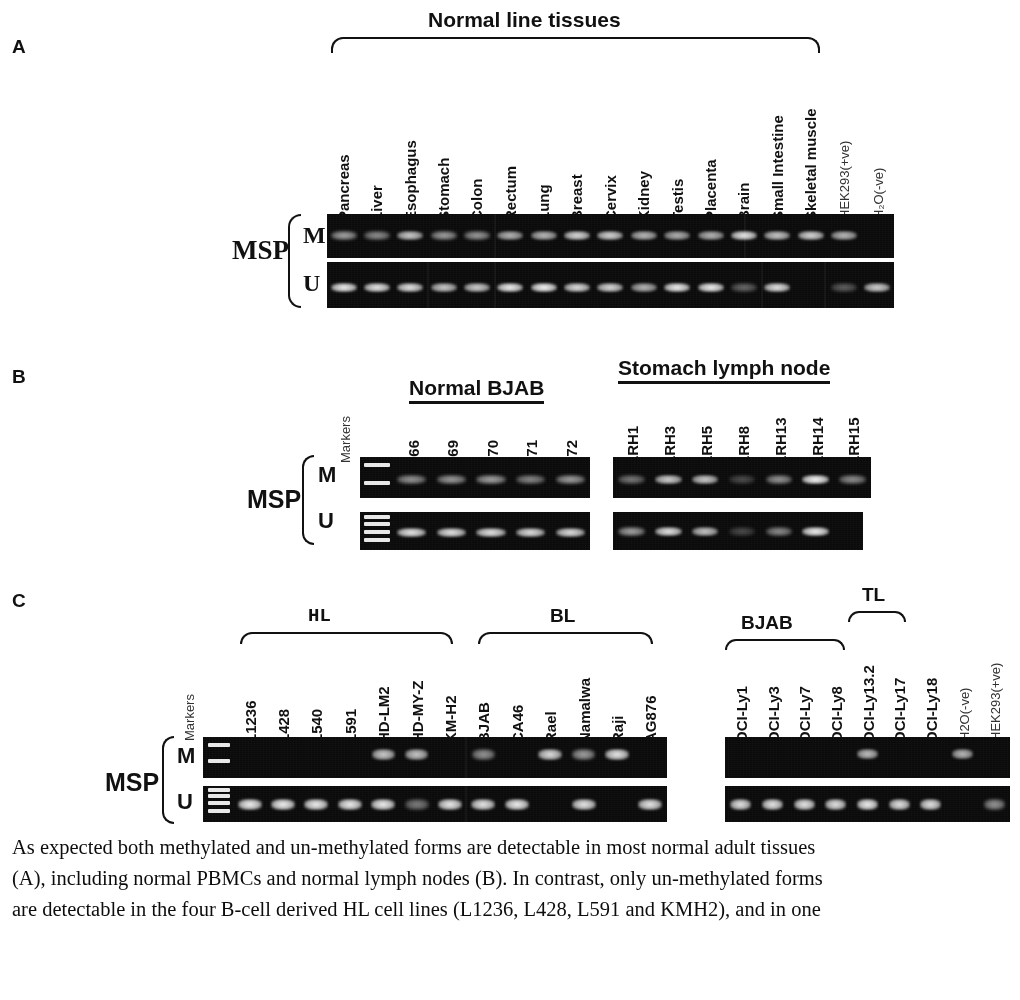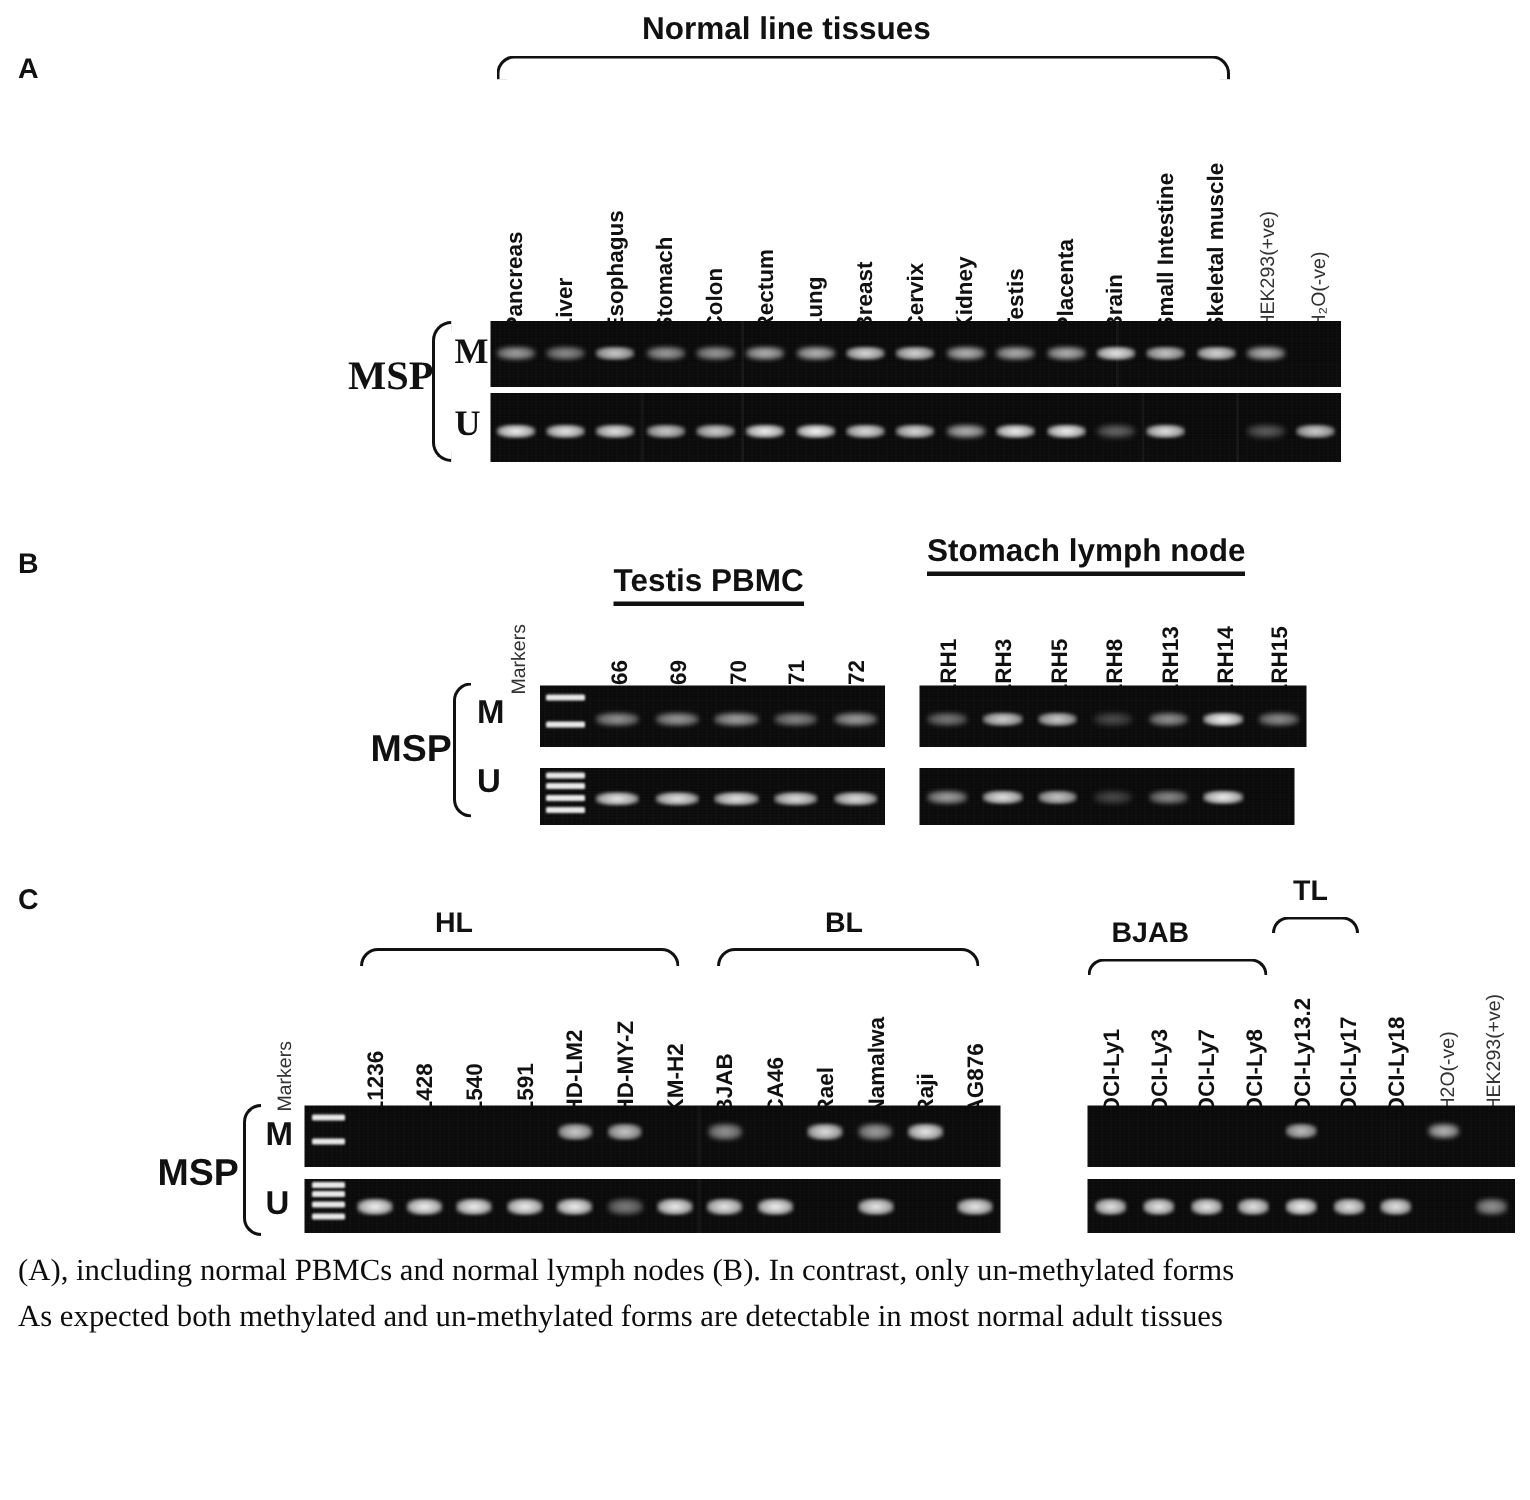--- a/index.html
+++ b/index.html
@@ -199,21 +199,21 @@
     <div class="band" style="left: 337.198px; top: 20.5px; width: 26.0153px; height: 9px; background: radial-gradient(rgba(248, 248, 248, 0.976) 0%, rgba(248, 248, 248, 0.68) 55%, rgba(0, 0, 0, 0) 85%); filter: blur(1.04px);"></div>
     <div class="band" style="left: 370.551px; top: 20.5px; width: 26.0153px; height: 9px; background: radial-gradient(rgba(249, 249, 249, 0.98) 0%, rgba(249, 249, 249, 0.682) 55%, rgba(0, 0, 0, 0) 85%); filter: blur(1.04px);"></div>
     <div class="band" style="left: 403.904px; top: 20.5px; width: 26.0153px; height: 9px; background: radial-gradient(rgba(154, 154, 154, 0.686) 0%, rgba(154, 154, 154, 0.42) 55%, rgba(0, 0, 0, 0) 85%); filter: blur(1.63px);"></div>
     <div class="band" style="left: 437.257px; top: 20.5px; width: 26.0153px; height: 9px; background: radial-gradient(rgba(241, 241, 241, 0.957) 0%, rgba(241, 241, 241, 0.66) 55%, rgba(0, 0, 0, 0) 85%); filter: blur(1.09px);"></div>
     <div class="band" style="left: 503.963px; top: 20.5px; width: 26.0153px; height: 9px; background: radial-gradient(rgba(146, 146, 146, 0.663) 0%, rgba(146, 146, 146, 0.4) 55%, rgba(0, 0, 0, 0) 85%); filter: blur(1.68px);"></div>
     <div class="band" style="left: 537.316px; top: 20.5px; width: 26.0153px; height: 9px; background: radial-gradient(rgba(229, 229, 229, 0.918) 0%, rgba(229, 229, 229, 0.627) 55%, rgba(0, 0, 0, 0) 85%); filter: blur(1.16px);"></div>
   </div>
 
 <div class="panel-letter" style="left:12px; top:366px;">B</div>
 
-<div class="grp-title underlined" style="left:409px; top:376px; font-size:21px;">Testis PBMC</div>
+<div class="grp-title underlined" style="left:409px; top:376px; font-size:21px;">Normal BJAB</div>
 <div class="grp-title underlined" style="left:618px; top:356px; font-size:21px;">Stomach lymph node</div>
 
 <div id="b-labels">
     <div class="lane-label small" style="left: 352px; top: 450px;">Markers</div>
     <div class="lane-label" style="left: 420.512px; top: 450px;">266</div>
     <div class="lane-label" style="left: 460.112px; top: 450px;">269</div>
     <div class="lane-label" style="left: 499.712px; top: 450px;">270</div>
     <div class="lane-label" style="left: 539.312px; top: 450px;">271</div>
     <div class="lane-label" style="left: 578.912px; top: 450px;">272</div>
     <div class="lane-label" style="left: 640.274px; top: 450px;">LRH1</div>
@@ -268,21 +268,21 @@
     <div class="band" style="left: 5.16px; top: 14.5px; width: 26.5371px; height: 9px; background: radial-gradient(rgba(200, 200, 200, 0.827) 0%, rgba(200, 200, 200, 0.55) 55%, rgba(0, 0, 0, 0) 85%); filter: blur(1.34px);"></div>
     <div class="band" style="left: 42.0171px; top: 14.5px; width: 26.5371px; height: 9px; background: radial-gradient(rgba(241, 241, 241, 0.957) 0%, rgba(241, 241, 241, 0.66) 55%, rgba(0, 0, 0, 0) 85%); filter: blur(1.09px);"></div>
     <div class="band" style="left: 78.8743px; top: 14.5px; width: 26.5371px; height: 9px; background: radial-gradient(rgba(223, 223, 223, 0.9) 0%, rgba(223, 223, 223, 0.61) 55%, rgba(0, 0, 0, 0) 85%); filter: blur(1.2px);"></div>
     <div class="band" style="left: 115.731px; top: 14.5px; width: 26.5371px; height: 9px; background: radial-gradient(rgba(125, 125, 125, 0.596) 0%, rgba(125, 125, 125, 0.34) 55%, rgba(0, 0, 0, 0) 85%); filter: blur(1.81px);"></div>
     <div class="band" style="left: 152.589px; top: 14.5px; width: 26.5371px; height: 9px; background: radial-gradient(rgba(183, 183, 183, 0.776) 0%, rgba(183, 183, 183, 0.5) 55%, rgba(0, 0, 0, 0) 85%); filter: blur(1.45px);"></div>
     <div class="band" style="left: 189.446px; top: 14.5px; width: 26.5371px; height: 9px; background: radial-gradient(rgba(248, 248, 248, 0.976) 0%, rgba(248, 248, 248, 0.68) 55%, rgba(0, 0, 0, 0) 85%); filter: blur(1.04px);"></div>
   </div>
 
 <div class="panel-letter" style="left:12px; top:590px;">C</div>
 
-<div class="grp-title" style="left:290px; top:605px; font-size:19px;">HL</div>
+<div class="grp-title" style="left:308px; top:605px; font-size:19px;font-family:Liberation Mono, monospace;">HL</div>
 <div class="hbracket" style="left:240px; top:632px; width:213px; height:12px;"></div>
 
 <div class="grp-title" style="left:550px; top:605px; font-size:19px;">BL</div>
 <div class="hbracket" style="left:478px; top:632px; width:175px; height:12px;"></div>
 
 <div class="grp-title" style="left:741px; top:612px; font-size:19px;">BJAB</div>
 <div class="hbracket" style="left:725px; top:639px; width:120px; height:11px;"></div>
 
 <div class="grp-title" style="left:862px; top:584px; font-size:19px;">TL</div>
 <div class="hbracket" style="left:848px; top:611px; width:58px; height:11px;"></div>
@@ -361,15 +361,16 @@
     <div class="band" style="left: 37.05px; top: 12.5px; width: 20.9px; height: 11px; background: radial-gradient(rgba(243, 243, 243, 0.965) 0%, rgba(243, 243, 243, 0.667) 55%, rgba(0, 0, 0, 0) 85%); filter: blur(1.07px);"></div>
     <div class="band" style="left: 68.7167px; top: 12.5px; width: 20.9px; height: 11px; background: radial-gradient(rgba(243, 243, 243, 0.965) 0%, rgba(243, 243, 243, 0.667) 55%, rgba(0, 0, 0, 0) 85%); filter: blur(1.07px);"></div>
     <div class="band" style="left: 100.383px; top: 12.5px; width: 20.9px; height: 11px; background: radial-gradient(rgba(241, 241, 241, 0.957) 0%, rgba(241, 241, 241, 0.66) 55%, rgba(0, 0, 0, 0) 85%); filter: blur(1.09px);"></div>
     <div class="band" style="left: 132.05px; top: 12.5px; width: 20.9px; height: 11px; background: radial-gradient(rgba(249, 249, 249, 0.98) 0%, rgba(249, 249, 249, 0.682) 55%, rgba(0, 0, 0, 0) 85%); filter: blur(1.04px);"></div>
     <div class="band" style="left: 163.717px; top: 12.5px; width: 20.9px; height: 11px; background: radial-gradient(rgba(241, 241, 241, 0.957) 0%, rgba(241, 241, 241, 0.66) 55%, rgba(0, 0, 0, 0) 85%); filter: blur(1.09px);"></div>
     <div class="band" style="left: 195.383px; top: 12.5px; width: 20.9px; height: 11px; background: radial-gradient(rgba(241, 241, 241, 0.957) 0%, rgba(241, 241, 241, 0.66) 55%, rgba(0, 0, 0, 0) 85%); filter: blur(1.09px);"></div>
     <div class="band" style="left: 258.717px; top: 12.5px; width: 20.9px; height: 11px; background: radial-gradient(rgba(190, 190, 190, 0.796) 0%, rgba(190, 190, 190, 0.52) 55%, rgba(0, 0, 0, 0) 85%); filter: blur(1.41px);"></div>
   </div>
 
 <div class="caption" style="top:832px;" id="caption-block">
+    <div>As expected both methylated and un-methylated forms are detectable in most normal adult tissues</div>
     <div>(A), including normal PBMCs and normal lymph nodes (B). In contrast, only un-methylated forms</div>
-    <div>As expected both methylated and un-methylated forms are detectable in most normal adult tissues</div>
+    <div>are detectable in the four B-cell derived HL cell lines (L1236, L428, L591 and KMH2), and in one</div>
   </div>
 
 </body></html>

